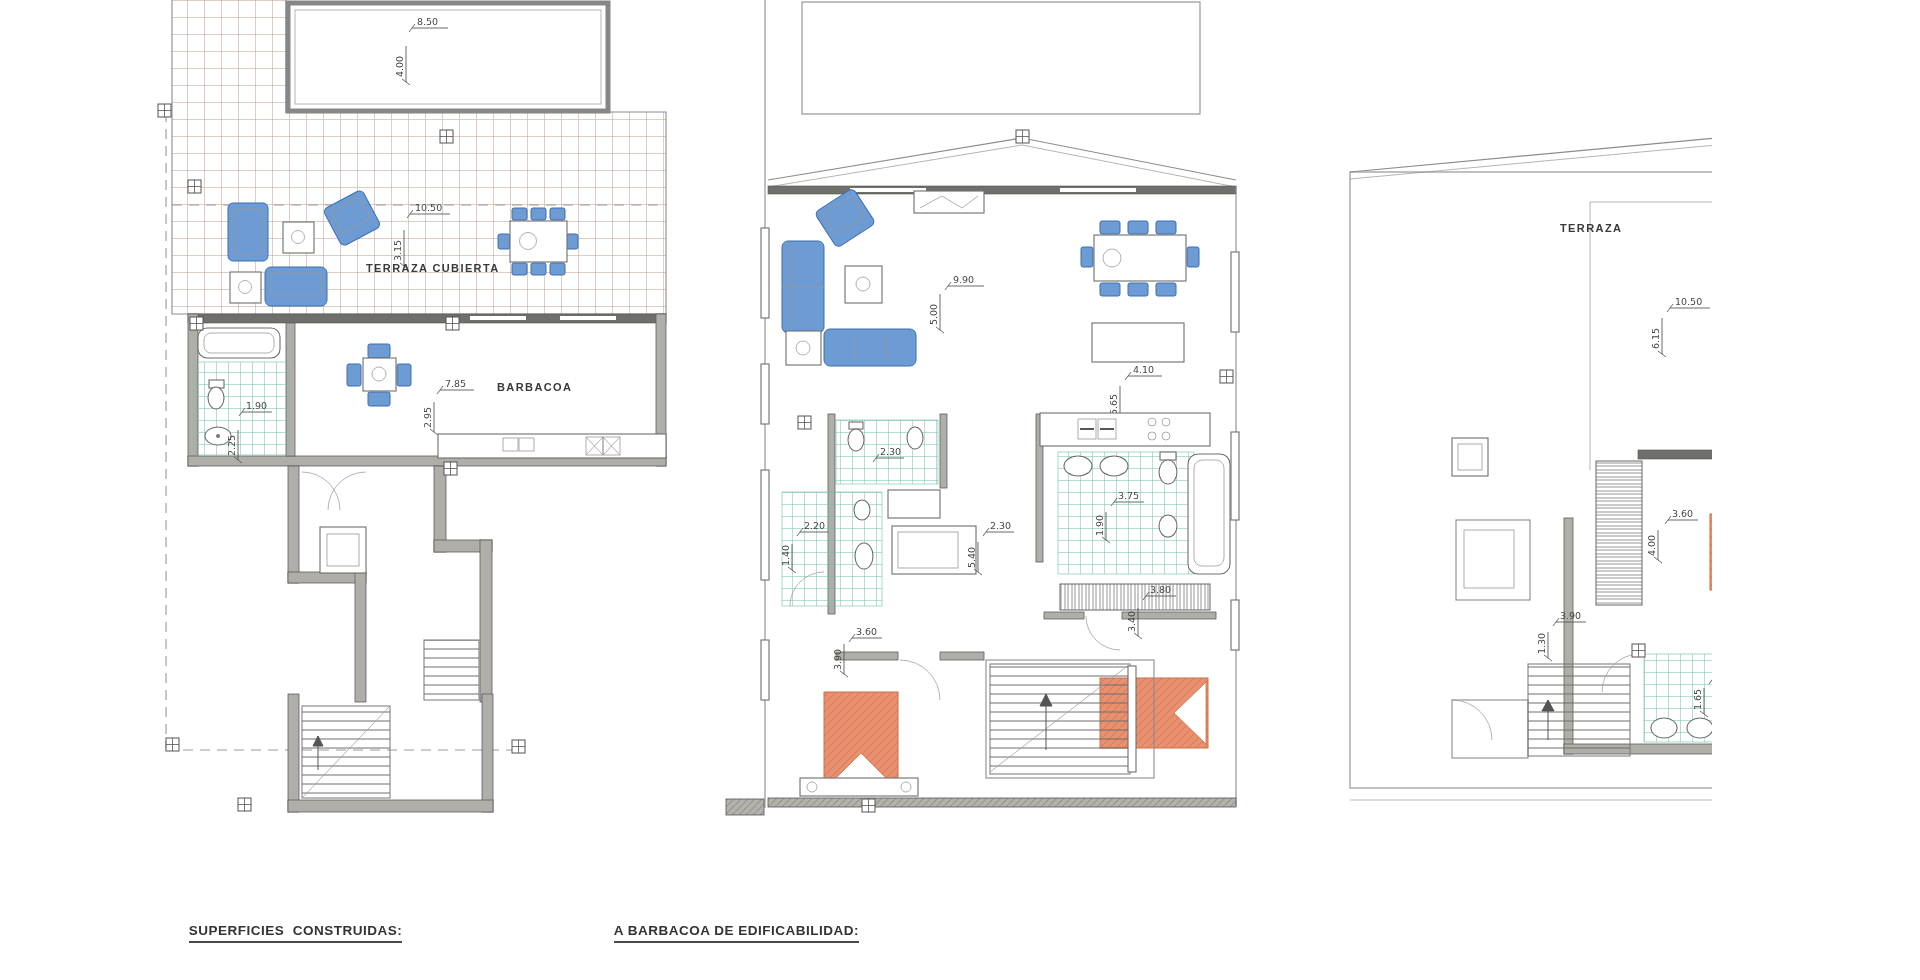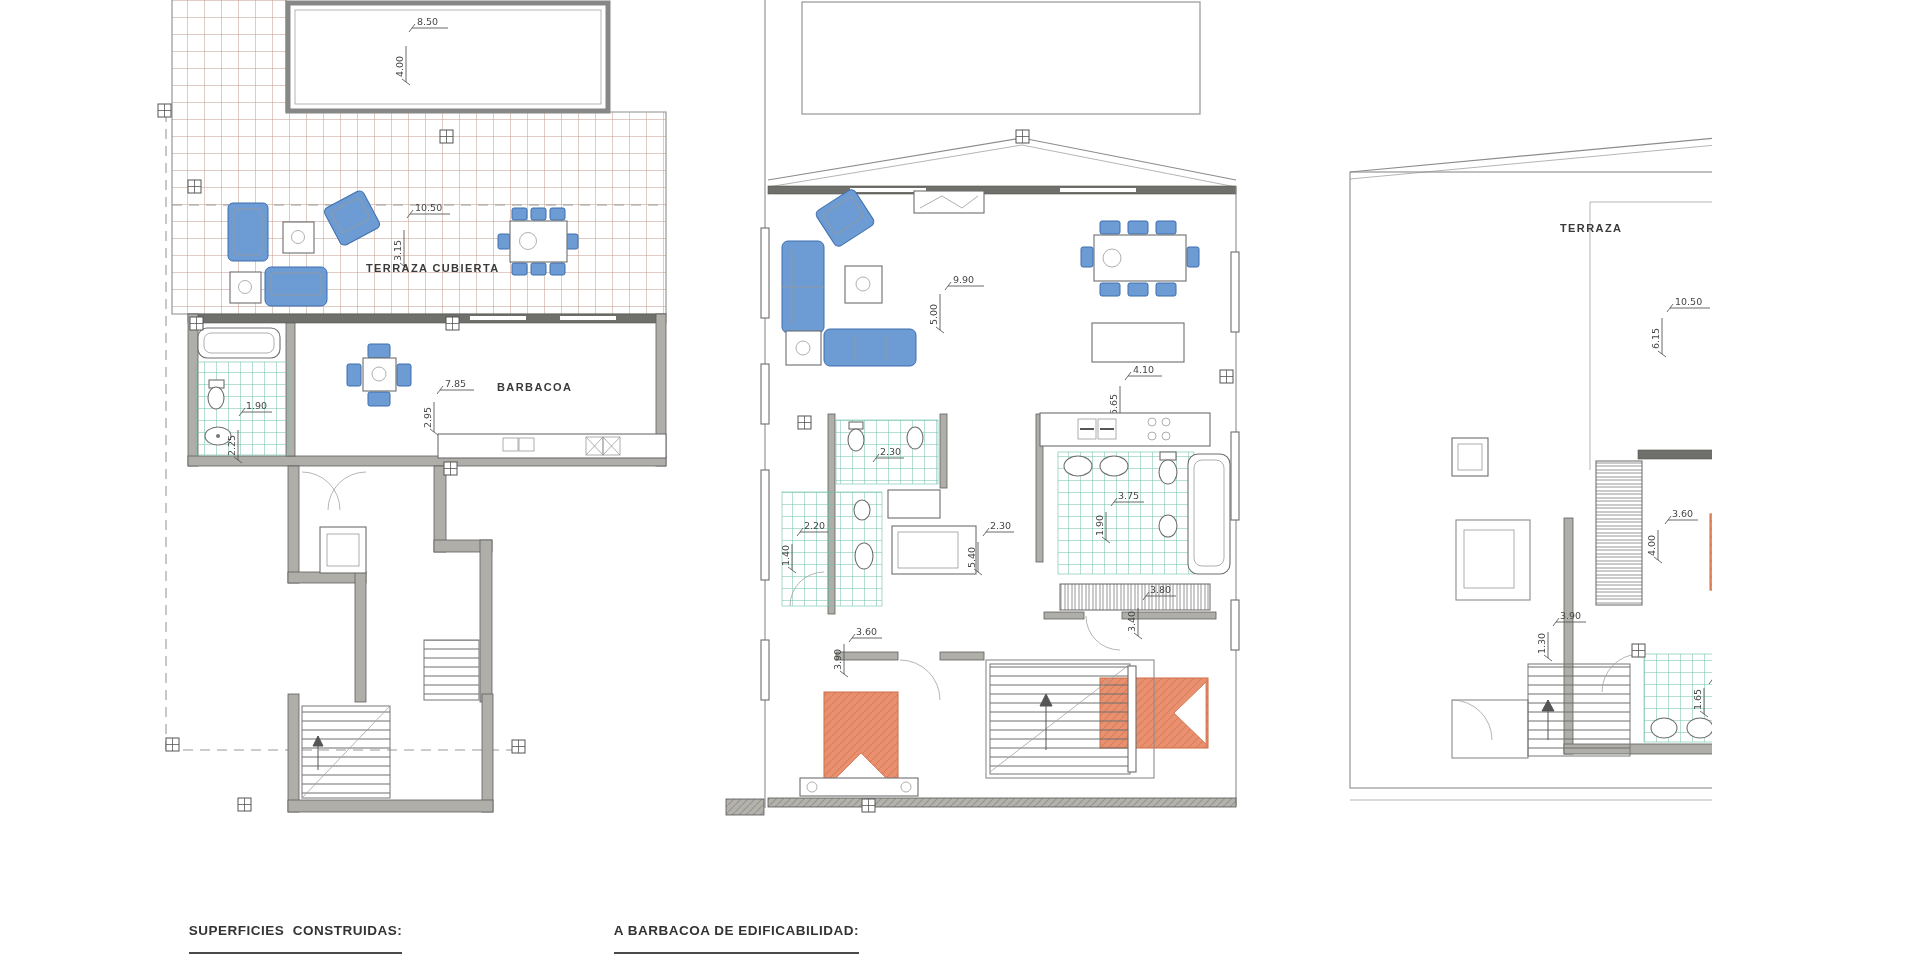--- a/index.html
+++ b/index.html
@@ -22,21 +22,21 @@
   .steps{fill:url(#steps);stroke:#777;stroke-width:1;}
   .dim line{stroke:#5a5a5a;stroke-width:.9;}
   .dim text{font:9.5px "DejaVu Sans",sans-serif;fill:#474747;}
   .rlabel{font:bold 11px "Liberation Sans",sans-serif;fill:#3a3a3a;letter-spacing:1.4px;}
   .marker rect{fill:#fff;stroke:#555;stroke-width:1;}
   .marker line{stroke:#555;stroke-width:.8;}
 
   
   .sum-col{position:absolute;top:903px;color:#333;white-space:pre;}
   .sum-title{display:inline-block;font:bold 13.5px "Liberation Sans",sans-serif;
-             letter-spacing:.5px;border-bottom:2px solid #4a4a4a;padding-bottom:14px;}
+             letter-spacing:.5px;border-bottom:2px solid #4a4a4a;padding-bottom:3px;}
   .rows-left{margin-top:13px;}
   .rows-right{margin-top:10px;}
 </style>
 </head>
 <body>
 
 <div id="stage">
 
 <svg width="1920" height="868" viewBox="0 0 1920 868">
   <defs>

